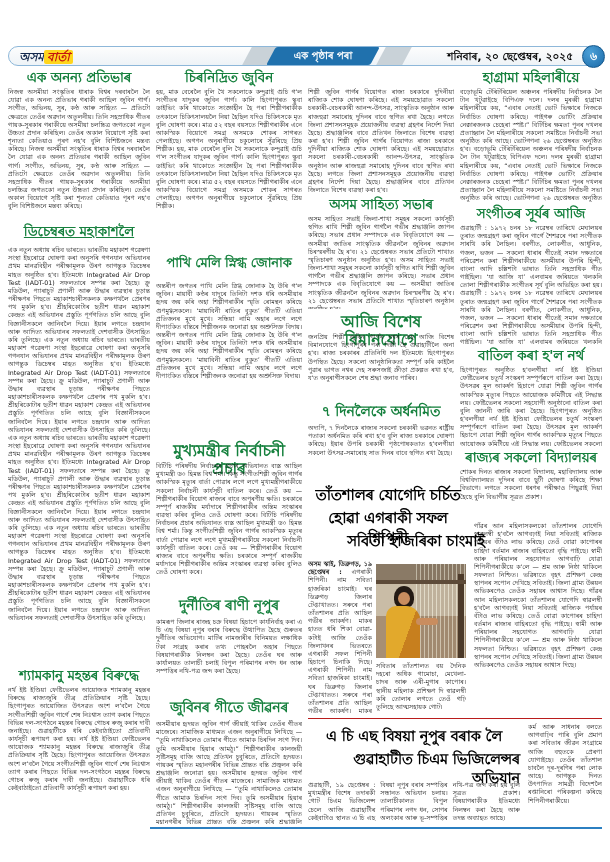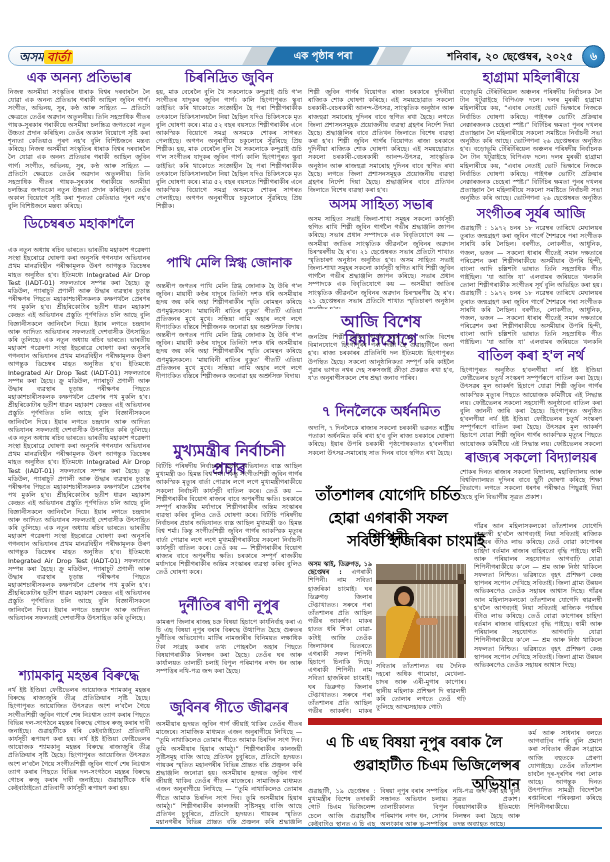--- a/index.html
+++ b/index.html
@@ -1,19 +1,19 @@
 <!DOCTYPE html>
 <html><head>
 <meta charset="utf-8">
 <style>
   html,body{margin:0;padding:0;background:#ffffff;}
   #page{position:relative;width:610px;height:862px;background:#fff;overflow:hidden;
         font-family:"DejaVu Sans","Liberation Sans",sans-serif;color:#111;}
   .blk{position:absolute;}
-  .head{font-weight:bold;text-align:center;color:#4c1d95;line-height:1.12;font-size:13.5px;letter-spacing:-.2px;}
+  .head{font-weight:bold;text-align:center;color:#15803d;line-height:1.12;font-size:13.5px;letter-spacing:-.2px;}
   .bodytxt{font-size:6.3px;line-height:1.3;text-align:justify;overflow:hidden;color:#141414;
            word-break:break-word;hyphens:auto;}
   
   #strip{position:absolute;left:8px;top:46px;width:594px;height:18px;border:1px solid #8db7d9;
          border-radius:10px;background:linear-gradient(#fdfdfd,#eef3f7);}
   #masthead{position:absolute;left:10px;top:1px;font-size:12px;font-weight:bold;font-style:italic;}
   #masthead .m1{color:#15294e;}
   #masthead .m2{color:#c41310;background:#ffd51c;padding:0 3px;border-radius:2px;margin-top:48px;}
   .wedge{position:absolute;top:0;width:26px;height:18px;background:#c9d2d8;transform:skewX(-28deg);}
   #midbox{position:absolute;left:262px;top:0;width:104px;height:18px;background:#2071ad;
@@ -30,21 +30,21 @@
   #photo .threads{position:absolute;left:40px;top:0;width:50px;height:94px;
          background:repeating-linear-gradient(90deg,rgba(255,255,240,.45) 0 1px,rgba(120,100,80,.12) 1px 4px);}
   #photo .beam{position:absolute;left:0;top:16px;width:90px;height:4px;background:#5d4a38;}
   #photo .hair{position:absolute;left:18px;top:22px;width:20px;height:22px;border-radius:50% 50% 40% 40%;background:#241a14;}
   #photo .face{position:absolute;left:22px;top:28px;width:12px;height:13px;border-radius:50%;background:#c98d5f;}
   #photo .dress{position:absolute;left:10px;top:42px;width:34px;height:52px;border-radius:10px 14px 0 0;
          background:linear-gradient(110deg,#e2a92c 0 60%,#c77f1e 60% 100%);}
   #photo .arm{position:absolute;left:40px;top:54px;width:22px;height:7px;border-radius:4px;background:#c98d5f;}
   #photo .frame{position:absolute;right:2px;top:10px;width:6px;height:84px;background:#4c3a2a;}
   .blue-rule{position:absolute;background:#2b7fc1;}
-  #bottom-box{position:absolute;left:308px;top:718px;width:294px;height:109px;border-top:7px solid #b91c1c;}
+  #bottom-box{position:absolute;left:308px;top:718px;width:294px;height:109px;border-top:1px solid #b91c1c;}
   .boxhead{font-weight:bold;text-align:center;color:#000;font-size:14.5px;line-height:1.3;letter-spacing:-.2px;}
   .cols3{column-count:3;column-gap:5px;}
   .feat-head{font-weight:bold;text-align:center;color:#000;font-size:15px;line-height:1.32;letter-spacing:-.3px;}
 </style>
 </head>
 <body>
 
 <div id="page">
 
   <div id="strip">
@@ -56,21 +56,21 @@
       <span>এক পৃষ্ঠাৰ পৰা</span>
     </div>
     <div class="wedge" style="left:372px;"></div>
     <div id="strip-date">শনিবাৰ, ২০ ছেপ্তেম্বৰ, ২০২৫</div>
     <div id="pagenum">৬</div>
   </div>
 
   <div class="blk head" style="left:8px;top:70px;width:142px;">এক অনন্য প্ৰতিভাৰ</div>
   <div class="blk bodytxt" style="left:8px;top:88px;width:142px;height:136px;">নিজস্ব অসমীয়া সংস্কৃতিৰ ধাৰাক বিশ্বৰ দৰবাৰলৈ লৈ যোৱা এক অনন্য প্ৰতিভাৰ গৰাকী আছিল জুবিন গাৰ্গ। সংগীত, অভিনয়, সুৰ, কণ্ঠ আৰু সাহিত্য — প্ৰতিটো ক্ষেত্ৰতে তেওঁৰ অৱদান অতুলনীয়। তিনি সহস্ৰাধিক গীতৰ গায়ক-সুৰকাৰ গৰাকীয়ে অসমীয়া চলচ্চিত্ৰ জগতকো নতুন উচ্চতা প্ৰদান কৰিছিল। তেওঁৰ অকাল বিয়োগে সৃষ্টি কৰা শূন্যতা কেতিয়াও পূৰণ নহ'ব বুলি বিশিষ্টজনে মন্তব্য কৰিছে। নিজস্ব অসমীয়া সংস্কৃতিৰ ধাৰাক বিশ্বৰ দৰবাৰলৈ লৈ যোৱা এক অনন্য প্ৰতিভাৰ গৰাকী আছিল জুবিন গাৰ্গ। সংগীত, অভিনয়, সুৰ, কণ্ঠ আৰু সাহিত্য — প্ৰতিটো ক্ষেত্ৰতে তেওঁৰ অৱদান অতুলনীয়। তিনি সহস্ৰাধিক গীতৰ গায়ক-সুৰকাৰ গৰাকীয়ে অসমীয়া চলচ্চিত্ৰ জগতকো নতুন উচ্চতা প্ৰদান কৰিছিল। তেওঁৰ অকাল বিয়োগে সৃষ্টি কৰা শূন্যতা কেতিয়াও পূৰণ নহ'ব বুলি বিশিষ্টজনে মন্তব্য কৰিছে।</div>
 
-  <div class="blk head" style="left:8px;top:216px;width:142px;">ডিচেম্বৰত মহাকাশলৈ</div>
+  <div class="blk head" style="left:8px;top:224px;width:142px;text-decoration:underline;">ডিচেম্বৰত মহাকাশলৈ</div>
   <div class="blk bodytxt" style="left:8px;top:246px;width:142px;height:418px;">এক নতুন অধ্যায় ৰচিব ভাৰতে। ভাৰতীয় মহাকাশ গৱেষণা সংস্থা ইছৰোৱে ঘোষণা কৰা অনুসৰি গগনযান অভিযানৰ প্ৰথম মানৱবিহীন পৰীক্ষামূলক উৰণ আগন্তুক ডিচেম্বৰ মাহত অনুষ্ঠিত হ'ব। ইতিমধ্যে Integrated Air Drop Test (IADT-01) সফলতাৰে সম্পন্ন কৰা হৈছে। ক্ৰু মডিউল, প্যাৰাচুট প্ৰণালী আৰু উদ্ধাৰ ব্যৱস্থাৰ চূড়ান্ত পৰীক্ষণৰ পিছতে মহাকাশচাৰীসকলক কক্ষপথলৈ প্ৰেৰণৰ পথ মুকলি হ'ব। শ্ৰীহৰিকোটাৰ ছতীশ ধাৱন মহাকাশ কেন্দ্ৰত এই অভিযানৰ প্ৰস্তুতি পূৰ্ণগতিত চলি আছে বুলি বিজ্ঞানীসকলে জানিবলৈ দিয়ে। ইয়াৰ লগতে চন্দ্ৰযান আৰু আদিত্য অভিযানৰ সফলতাই দেশবাসীক উৎসাহিত কৰি তুলিছে। এক নতুন অধ্যায় ৰচিব ভাৰতে। ভাৰতীয় মহাকাশ গৱেষণা সংস্থা ইছৰোৱে ঘোষণা কৰা অনুসৰি গগনযান অভিযানৰ প্ৰথম মানৱবিহীন পৰীক্ষামূলক উৰণ আগন্তুক ডিচেম্বৰ মাহত অনুষ্ঠিত হ'ব। ইতিমধ্যে Integrated Air Drop Test (IADT-01) সফলতাৰে সম্পন্ন কৰা হৈছে। ক্ৰু মডিউল, প্যাৰাচুট প্ৰণালী আৰু উদ্ধাৰ ব্যৱস্থাৰ চূড়ান্ত পৰীক্ষণৰ পিছতে মহাকাশচাৰীসকলক কক্ষপথলৈ প্ৰেৰণৰ পথ মুকলি হ'ব। শ্ৰীহৰিকোটাৰ ছতীশ ধাৱন মহাকাশ কেন্দ্ৰত এই অভিযানৰ প্ৰস্তুতি পূৰ্ণগতিত চলি আছে বুলি বিজ্ঞানীসকলে জানিবলৈ দিয়ে। ইয়াৰ লগতে চন্দ্ৰযান আৰু আদিত্য অভিযানৰ সফলতাই দেশবাসীক উৎসাহিত কৰি তুলিছে। এক নতুন অধ্যায় ৰচিব ভাৰতে। ভাৰতীয় মহাকাশ গৱেষণা সংস্থা ইছৰোৱে ঘোষণা কৰা অনুসৰি গগনযান অভিযানৰ প্ৰথম মানৱবিহীন পৰীক্ষামূলক উৰণ আগন্তুক ডিচেম্বৰ মাহত অনুষ্ঠিত হ'ব। ইতিমধ্যে Integrated Air Drop Test (IADT-01) সফলতাৰে সম্পন্ন কৰা হৈছে। ক্ৰু মডিউল, প্যাৰাচুট প্ৰণালী আৰু উদ্ধাৰ ব্যৱস্থাৰ চূড়ান্ত পৰীক্ষণৰ পিছতে মহাকাশচাৰীসকলক কক্ষপথলৈ প্ৰেৰণৰ পথ মুকলি হ'ব। শ্ৰীহৰিকোটাৰ ছতীশ ধাৱন মহাকাশ কেন্দ্ৰত এই অভিযানৰ প্ৰস্তুতি পূৰ্ণগতিত চলি আছে বুলি বিজ্ঞানীসকলে জানিবলৈ দিয়ে। ইয়াৰ লগতে চন্দ্ৰযান আৰু আদিত্য অভিযানৰ সফলতাই দেশবাসীক উৎসাহিত কৰি তুলিছে। এক নতুন অধ্যায় ৰচিব ভাৰতে। ভাৰতীয় মহাকাশ গৱেষণা সংস্থা ইছৰোৱে ঘোষণা কৰা অনুসৰি গগনযান অভিযানৰ প্ৰথম মানৱবিহীন পৰীক্ষামূলক উৰণ আগন্তুক ডিচেম্বৰ মাহত অনুষ্ঠিত হ'ব। ইতিমধ্যে Integrated Air Drop Test (IADT-01) সফলতাৰে সম্পন্ন কৰা হৈছে। ক্ৰু মডিউল, প্যাৰাচুট প্ৰণালী আৰু উদ্ধাৰ ব্যৱস্থাৰ চূড়ান্ত পৰীক্ষণৰ পিছতে মহাকাশচাৰীসকলক কক্ষপথলৈ প্ৰেৰণৰ পথ মুকলি হ'ব। শ্ৰীহৰিকোটাৰ ছতীশ ধাৱন মহাকাশ কেন্দ্ৰত এই অভিযানৰ প্ৰস্তুতি পূৰ্ণগতিত চলি আছে বুলি বিজ্ঞানীসকলে জানিবলৈ দিয়ে। ইয়াৰ লগতে চন্দ্ৰযান আৰু আদিত্য অভিযানৰ সফলতাই দেশবাসীক উৎসাহিত কৰি তুলিছে।</div>
 
   <div class="blk head" style="left:8px;top:668px;width:142px;">শ্যামকানু মহন্তৰ বিৰুদ্ধে</div>
   <div class="blk bodytxt" style="left:8px;top:686px;width:142px;height:136px;">নৰ্থ ইষ্ট ইণ্ডিয়া ফেষ্টিভেলৰ আয়োজক শ্যামকানু মহন্তৰ বিৰুদ্ধে ৰাজ্যজুৰি তীব্ৰ প্ৰতিক্ৰিয়াৰ সৃষ্টি হৈছে। ছিংগাপুৰত আয়োজিত উৎসৱত অংশ ল'বলৈ গৈয়ে সংগীতশিল্পী জুবিন গাৰ্গে শেষ নিঃশ্বাস ত্যাগ কৰাৰ পিছতে বিভিন্ন দল-সংগঠনে মহন্তৰ বিৰুদ্ধে গোচৰ ৰুজু কৰাৰ দাবী জনাইছে। গুৱাহাটীকে ধৰি কেইবাঠাইতো প্ৰতিবাদী কাৰ্যসূচী ৰূপায়ণ কৰা হয়। নৰ্থ ইষ্ট ইণ্ডিয়া ফেষ্টিভেলৰ আয়োজক শ্যামকানু মহন্তৰ বিৰুদ্ধে ৰাজ্যজুৰি তীব্ৰ প্ৰতিক্ৰিয়াৰ সৃষ্টি হৈছে। ছিংগাপুৰত আয়োজিত উৎসৱত অংশ ল'বলৈ গৈয়ে সংগীতশিল্পী জুবিন গাৰ্গে শেষ নিঃশ্বাস ত্যাগ কৰাৰ পিছতে বিভিন্ন দল-সংগঠনে মহন্তৰ বিৰুদ্ধে গোচৰ ৰুজু কৰাৰ দাবী জনাইছে। গুৱাহাটীকে ধৰি কেইবাঠাইতো প্ৰতিবাদী কাৰ্যসূচী ৰূপায়ণ কৰা হয়।</div>
 
   <div class="blk head" style="left:156px;top:70px;width:146px;">চিৰনিদ্ৰিত জুবিন</div>
   <div class="blk bodytxt" style="left:156px;top:88px;width:146px;height:170px;">হয়, মাক বেৰেলৈ বুলি থৈ সকলোকে কন্দুৱাই গুচি গ'ল সংগীতৰ যাদুকৰ জুবিন গাৰ্গ। কালি ছিংগাপুৰত স্কুবা ডাইভিং কৰি থাকোতে সংজ্ঞাহীন হৈ পৰা শিল্পীগৰাকীক তৎকালে চিকিৎসালয়লৈ নিয়া হৈছিল যদিও চিকিৎসকে মৃত বুলি ঘোষণা কৰে। মাত্ৰ ৫২ বছৰ বয়সতে শিল্পীগৰাকীৰ এনে আকস্মিক বিয়োগে সমগ্ৰ অসমকে শোকৰ সাগৰত পেলাইছে। অগণন অনুৰাগীয়ে চকুলোৰে সুঁৱৰিছে প্ৰিয় শিল্পীক। হয়, মাক বেৰেলৈ বুলি থৈ সকলোকে কন্দুৱাই গুচি গ'ল সংগীতৰ যাদুকৰ জুবিন গাৰ্গ। কালি ছিংগাপুৰত স্কুবা ডাইভিং কৰি থাকোতে সংজ্ঞাহীন হৈ পৰা শিল্পীগৰাকীক তৎকালে চিকিৎসালয়লৈ নিয়া হৈছিল যদিও চিকিৎসকে মৃত বুলি ঘোষণা কৰে। মাত্ৰ ৫২ বছৰ বয়সতে শিল্পীগৰাকীৰ এনে আকস্মিক বিয়োগে সমগ্ৰ অসমকে শোকৰ সাগৰত পেলাইছে। অগণন অনুৰাগীয়ে চকুলোৰে সুঁৱৰিছে প্ৰিয় শিল্পীক।</div>
 
   <div class="blk head" style="left:156px;top:256px;width:146px;font-size:13px;">পাখি মেলি স্নিগ্ধ জোনাক</div>
   <div class="blk bodytxt" style="left:156px;top:282px;width:146px;height:156px;">অন্তৰীপ জগতৰ পাখি মেলি স্নিগ্ধ জোনাক হৈ উৰি গ'ল জুবিন। মায়াবী কণ্ঠৰ যাদুৰে তিনিটা দশক ধৰি অসমীয়াৰ হৃদয় জয় কৰি অহা শিল্পীগৰাকীৰ স্মৃতি ৰোমন্থন কৰিছে গুণমুগ্ধসকলে। ‘মায়াবিনী ৰাতিৰ বুকুত’ গীতটি এতিয়া প্ৰতিজনৰ মুখে মুখে। সন্ধিয়া নামি অহাৰ লগে লগে দীপাংকিত বন্তিৰে শিল্পীজনক জনোৱা হয় অশ্ৰুসিক্ত বিদায়। অন্তৰীপ জগতৰ পাখি মেলি স্নিগ্ধ জোনাক হৈ উৰি গ'ল জুবিন। মায়াবী কণ্ঠৰ যাদুৰে তিনিটা দশক ধৰি অসমীয়াৰ হৃদয় জয় কৰি অহা শিল্পীগৰাকীৰ স্মৃতি ৰোমন্থন কৰিছে গুণমুগ্ধসকলে। ‘মায়াবিনী ৰাতিৰ বুকুত’ গীতটি এতিয়া প্ৰতিজনৰ মুখে মুখে। সন্ধিয়া নামি অহাৰ লগে লগে দীপাংকিত বন্তিৰে শিল্পীজনক জনোৱা হয় অশ্ৰুসিক্ত বিদায়।</div>

